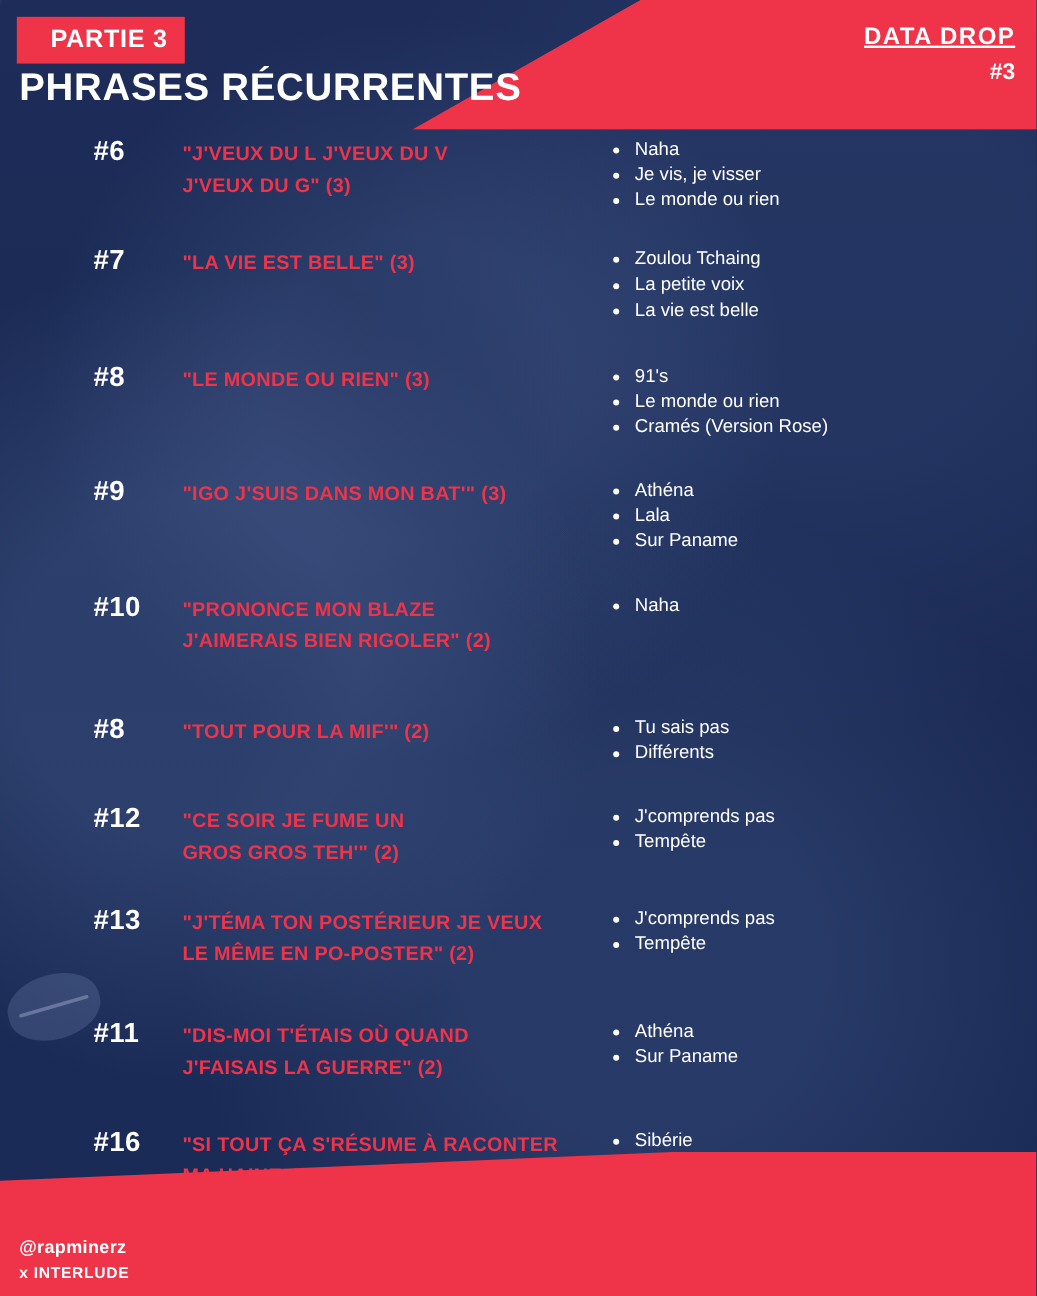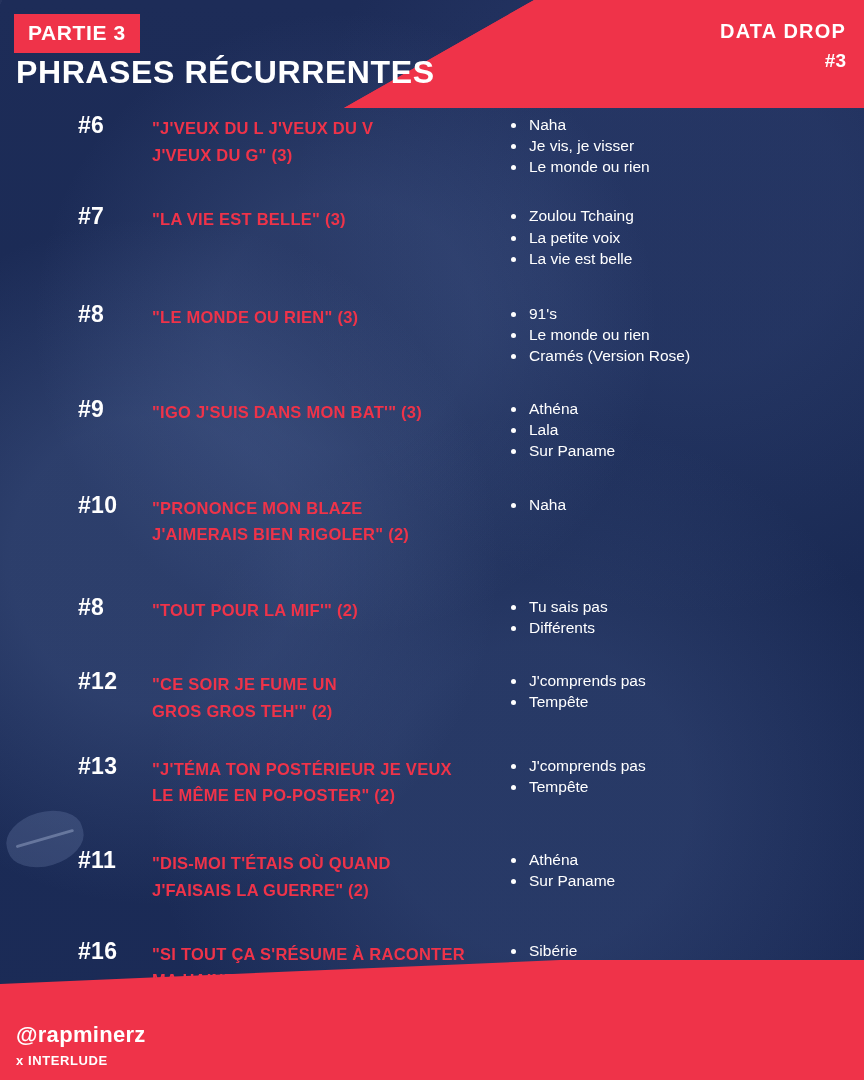--- a/index.html
+++ b/index.html
@@ -85,38 +85,39 @@
 
   
   .partie-tag {
     position: absolute;
     left: 14px; top: 14px;
     background: #ef3349;
     color: #ffffff;
     font-size: 21px;
     font-weight: bold;
     letter-spacing: 0.6px;
-    padding: 7px 14px 8px 14px;
+    padding: 7px 14px 8px 28px;
   }
   .section-title {
     position: absolute;
     left: 16px; top: 54px;
     color: #ffffff;
     font-size: 32px;
     font-weight: bold;
     letter-spacing: 0.6px;
   }
   .brand {
     position: absolute;
     right: 18px; top: 20px;
     color: #ffffff;
     font-size: 20px;
     font-weight: bold;
     letter-spacing: 1.2px;
     text-align: right;
+    text-decoration: underline;
   }
   .brand-num {
     position: absolute;
     right: 18px; top: 50px;
     color: #ffffff;
     font-size: 19px;
     font-weight: bold;
     text-align: right;
   }
 
@@ -172,21 +173,21 @@
     width: 5px; height: 5px;
     border-radius: 50%;
     background: #ffffff;
   }
 
   
   .handle {
     position: absolute;
     left: 16px; bottom: 32px;
     color: #ffffff;
-    font-size: 22px;
+    font-size: 15px;
     font-weight: bold;
     letter-spacing: 0.3px;
   }
   .sub-handle {
     position: absolute;
     left: 16px; bottom: 12px;
     color: #ffffff;
     font-size: 13px;
     font-weight: bold;
     letter-spacing: 0.6px;

